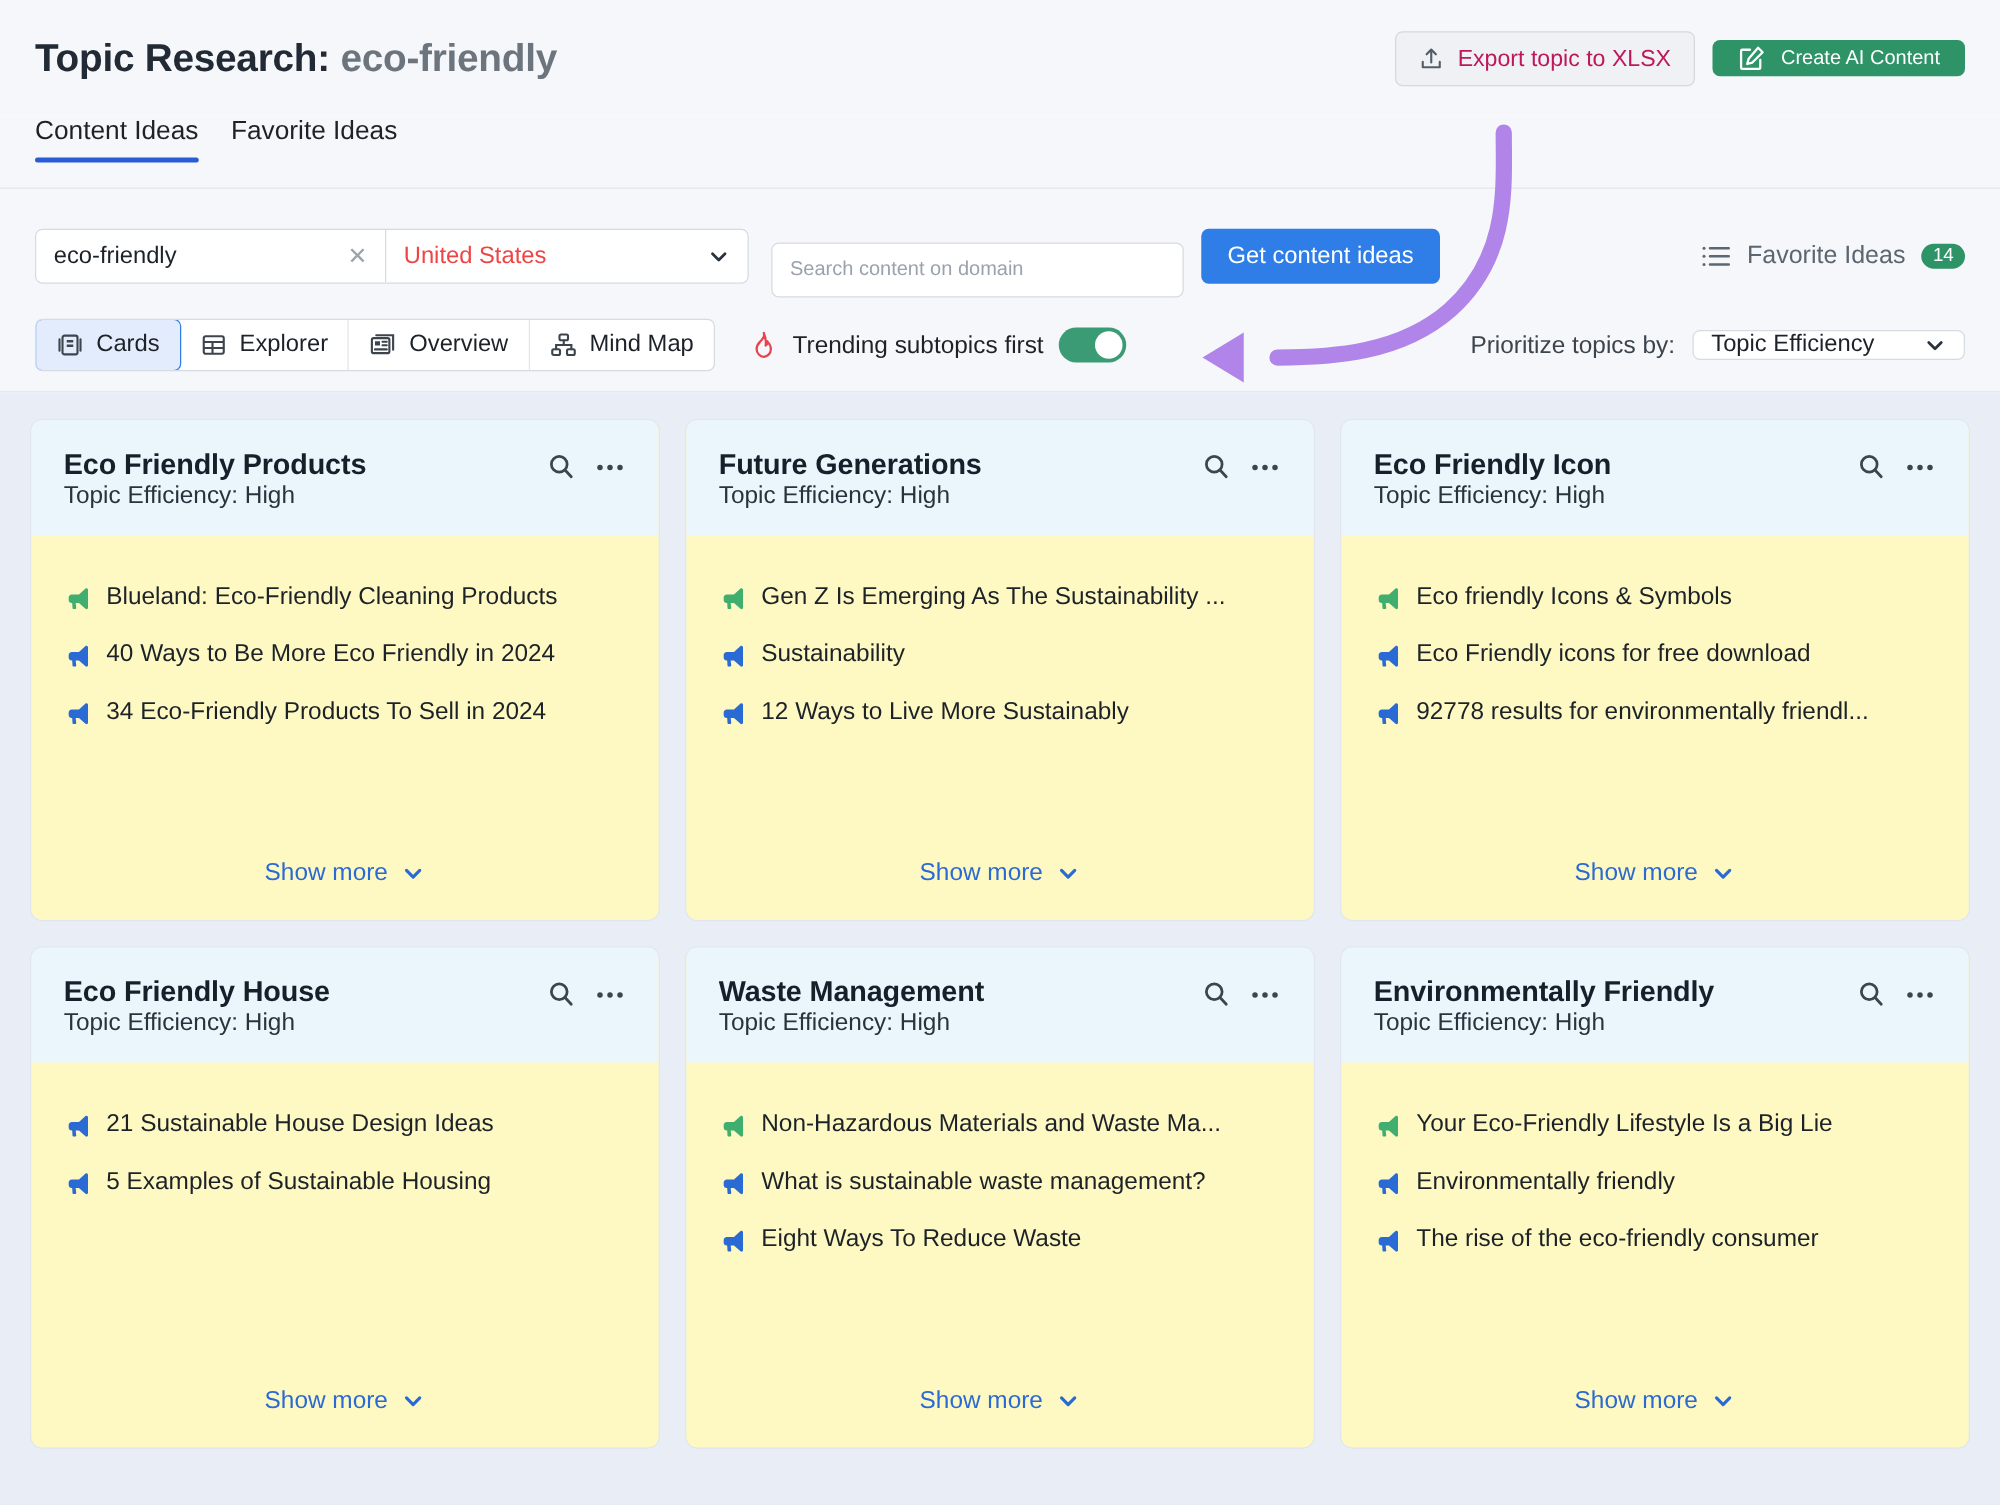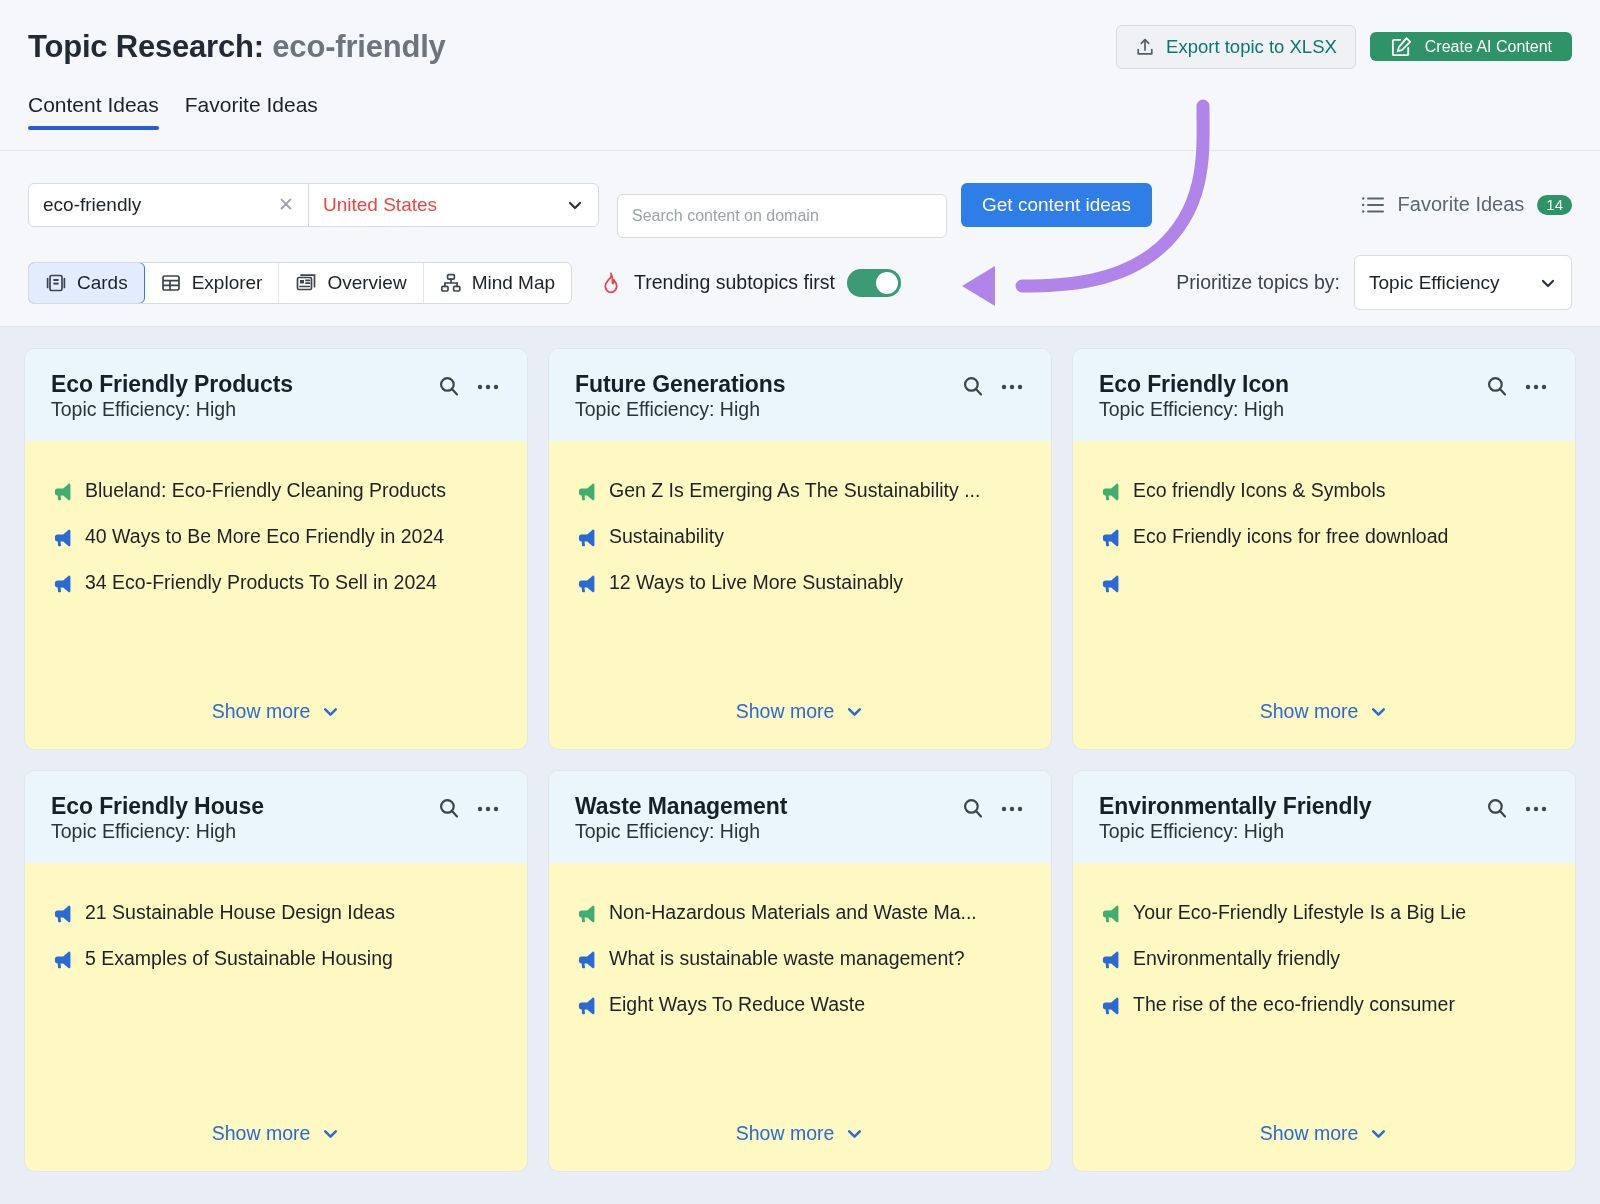--- a/index.html
+++ b/index.html
@@ -38,21 +38,21 @@
   }
   .btn-export {
     display: flex;
     align-items: center;
     gap: 11px;
     height: 44px;
     padding: 0 18px;
     border: 1px solid #d4d8df;
     border-radius: 6px;
     background: #eff1f5;
-    color: #0f766e;
+    color: #be185d;
     font-size: 18.5px;
     white-space: nowrap;
   }
   .btn-ai {
     display: flex;
     align-items: center;
     gap: 12px;
     height: 29px;
     padding: 0 20px;
     border-radius: 6px;
@@ -226,21 +226,21 @@
   .prioritize {
     margin-left: auto;
     display: flex;
     align-items: center;
     gap: 14px;
     font-size: 19.5px;
     color: #3c444d;
     white-space: nowrap;
   }
   .select-box {
-    height: 55px;
+    height: 24px;
     min-width: 218px;
     border: 1px solid #d6dae1;
     border-radius: 6px;
     background: #ffffff;
     display: flex;
     align-items: center;
     justify-content: space-between;
     padding: 0 14px;
     font-size: 19px;
     color: #1d2228;
@@ -648,20 +648,21 @@
           </svg>
         </span>
         <span class="idea-text">Eco Friendly icons for free download</span>
       </div>
       <div class="idea">
         <span style="flex:none;padding-top:2px;">
           <svg width="21" height="21" viewBox="0 0 24 24" fill="#2a6ad4">
             <path d="M21.4 3.1c-.5-.3-1.1-.2-1.5.2l-6 5.3H7.3c-1.5 0-2.8 1.2-2.8 2.8v2.3c0 1.5 1.2 2.8 2.8 2.8h.4l.3 4.6c0 .5.5.9 1 .9h1.4c.6 0 1.1-.5 1-1.2l-.5-4.3h3l6 5.3c.4.4 1 .4 1.5.2.5-.3.8-.8.8-1.3V4.4c0-.5-.3-1.1-.8-1.3z"></path>
           </svg>
         </span>
+        <span class="idea-text">92778 results for environmentally friendl...</span>
       </div>
       <div class="showmore">
         <span>Show more</span>
         <span>
           <svg width="19" height="19" viewBox="0 0 18 18" fill="none" stroke="#2a6ad4" stroke-width="2.4" stroke-linecap="round" stroke-linejoin="round">
                 <path d="M4 7l5 5 5-5"></path>
               </svg>
         </span>
       </div>
     </div>

